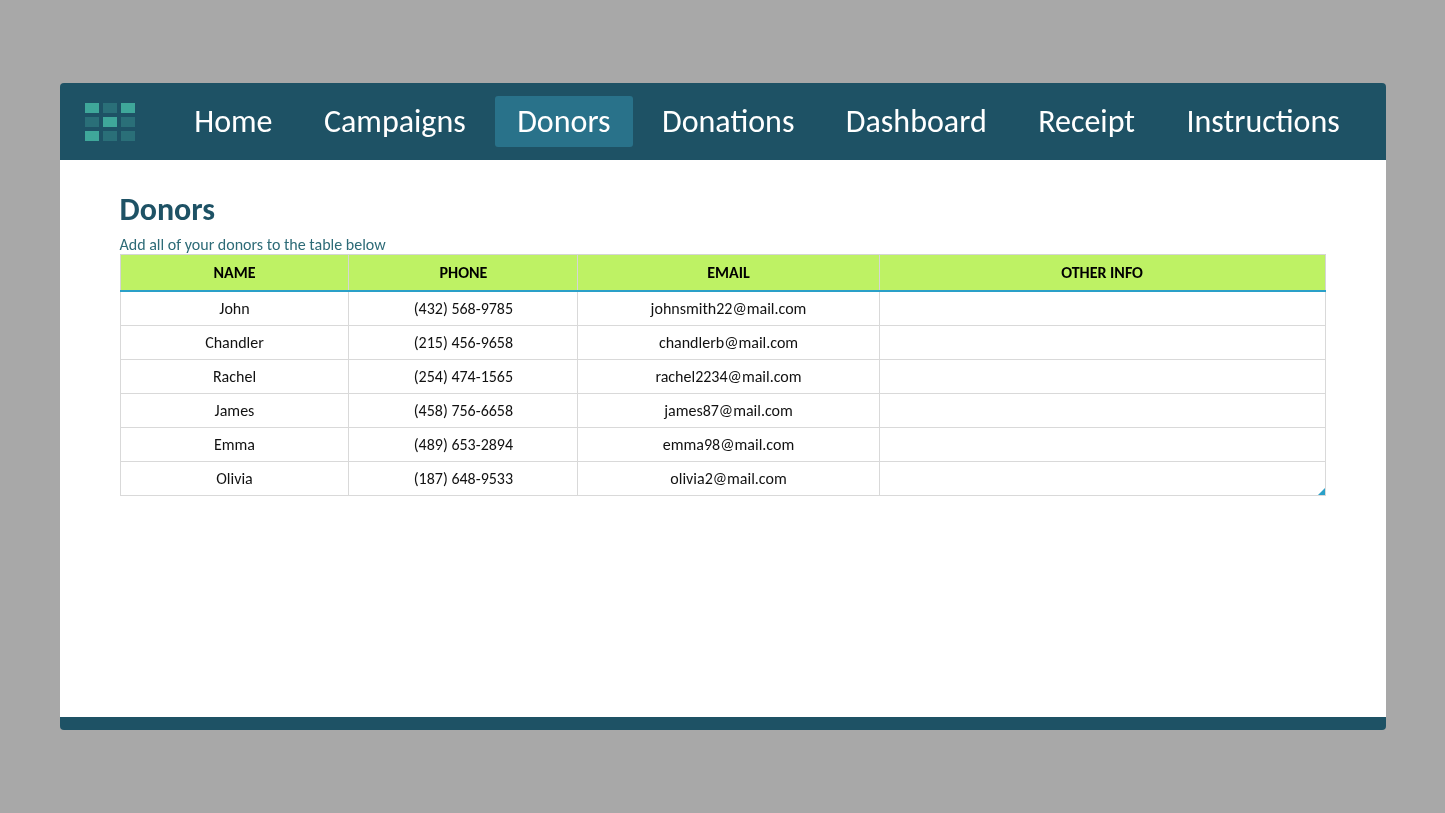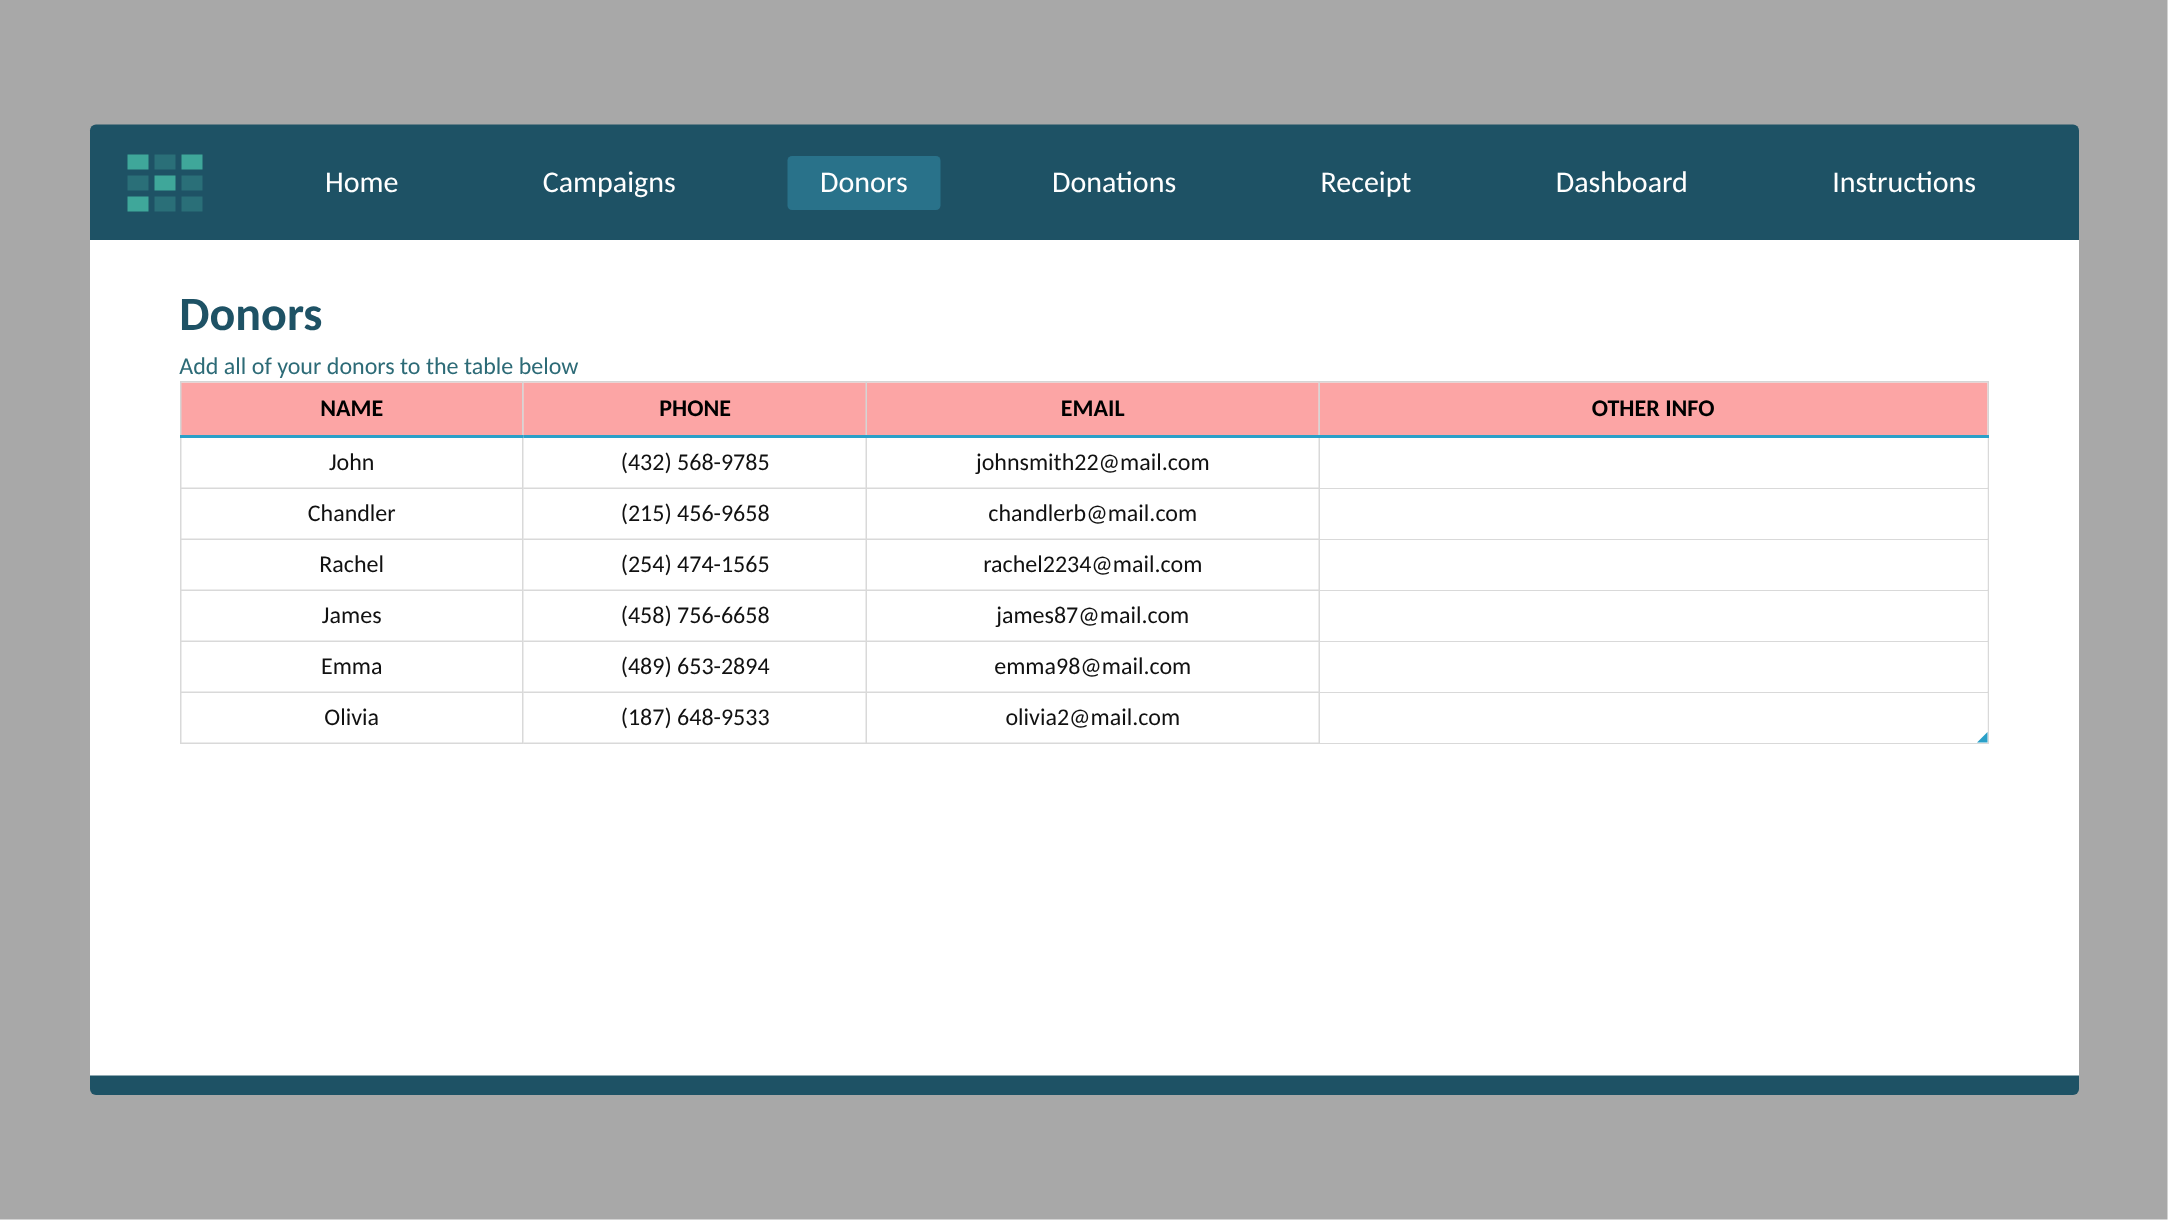--- a/index.html
+++ b/index.html
@@ -20,40 +20,40 @@
       height:77px;
       display:flex; align-items:center;
       padding:0 20px 0 25px;
     }
     .logo { display:flex; flex-wrap:wrap; width:58px; gap:4px 4px; margin-right:26px; }
     .sq { width:14px; height:10px; }
     .sq.on  { background:#3fa79a; }
     .sq.dim { background:#2a6f78; }
     .nav { flex:1; display:flex; justify-content:space-around; }
     .nav-item {
-      color:#ffffff; font-size:20px; font-weight:400;
+      color:#ffffff; font-size:32px; font-weight:400;
       padding:6px 22px; border-radius:3px; cursor:pointer;
     }
     .nav-item.active { background:#29728a; }
     .sheet {
       flex:1; background:#ffffff; margin:0 0 0 0;
       border-top:none;
       border-left:none;
       padding:30px 60px 40px 60px;
     }
     .page-title { color:#1e5265; font-size:32px; font-weight:700; margin-bottom:6px; }
     .page-sub   { color:#2d6b77; font-size:16px; }
 
     table { width:100%; border-collapse:collapse; table-layout:fixed; font-size:16px; }
     col.c-name  { width:19%; }
     col.c-phone { width:19%; }
     col.c-email { width:25%; }
     col.c-other { width:37%; }
     thead th {
-      background:#fca5a5;
+      background:#bef264;
       font-weight:700;
       padding:8px 4px;
       border:1px solid #d5d5d5;
       border-bottom:2px solid #2aa0c8;
     }
     tbody td {
       padding:7px 4px;
       text-align:center;
       border:1px solid #d9d9d9;
       color:#111;
@@ -83,22 +83,22 @@
         <span class="sq dim"></span>
         <span class="sq on"></span>
         <span class="sq dim"></span>
         <span class="sq dim"></span>
       </div>
       <div class="nav" id="nav">
         <div class="nav-item">Home</div>
         <div class="nav-item">Campaigns</div>
         <div class="nav-item active">Donors</div>
         <div class="nav-item">Donations</div>
+        <div class="nav-item">Dashboard</div>
         <div class="nav-item">Receipt</div>
-        <div class="nav-item">Dashboard</div>
         <div class="nav-item">Instructions</div>
       </div>
     </div>
 
     <div class="sheet">
       <div class="page-title">Donors</div>
       <div class="page-sub">Add all of your donors to the table below</div>
 
       <table>
         <colgroup>

